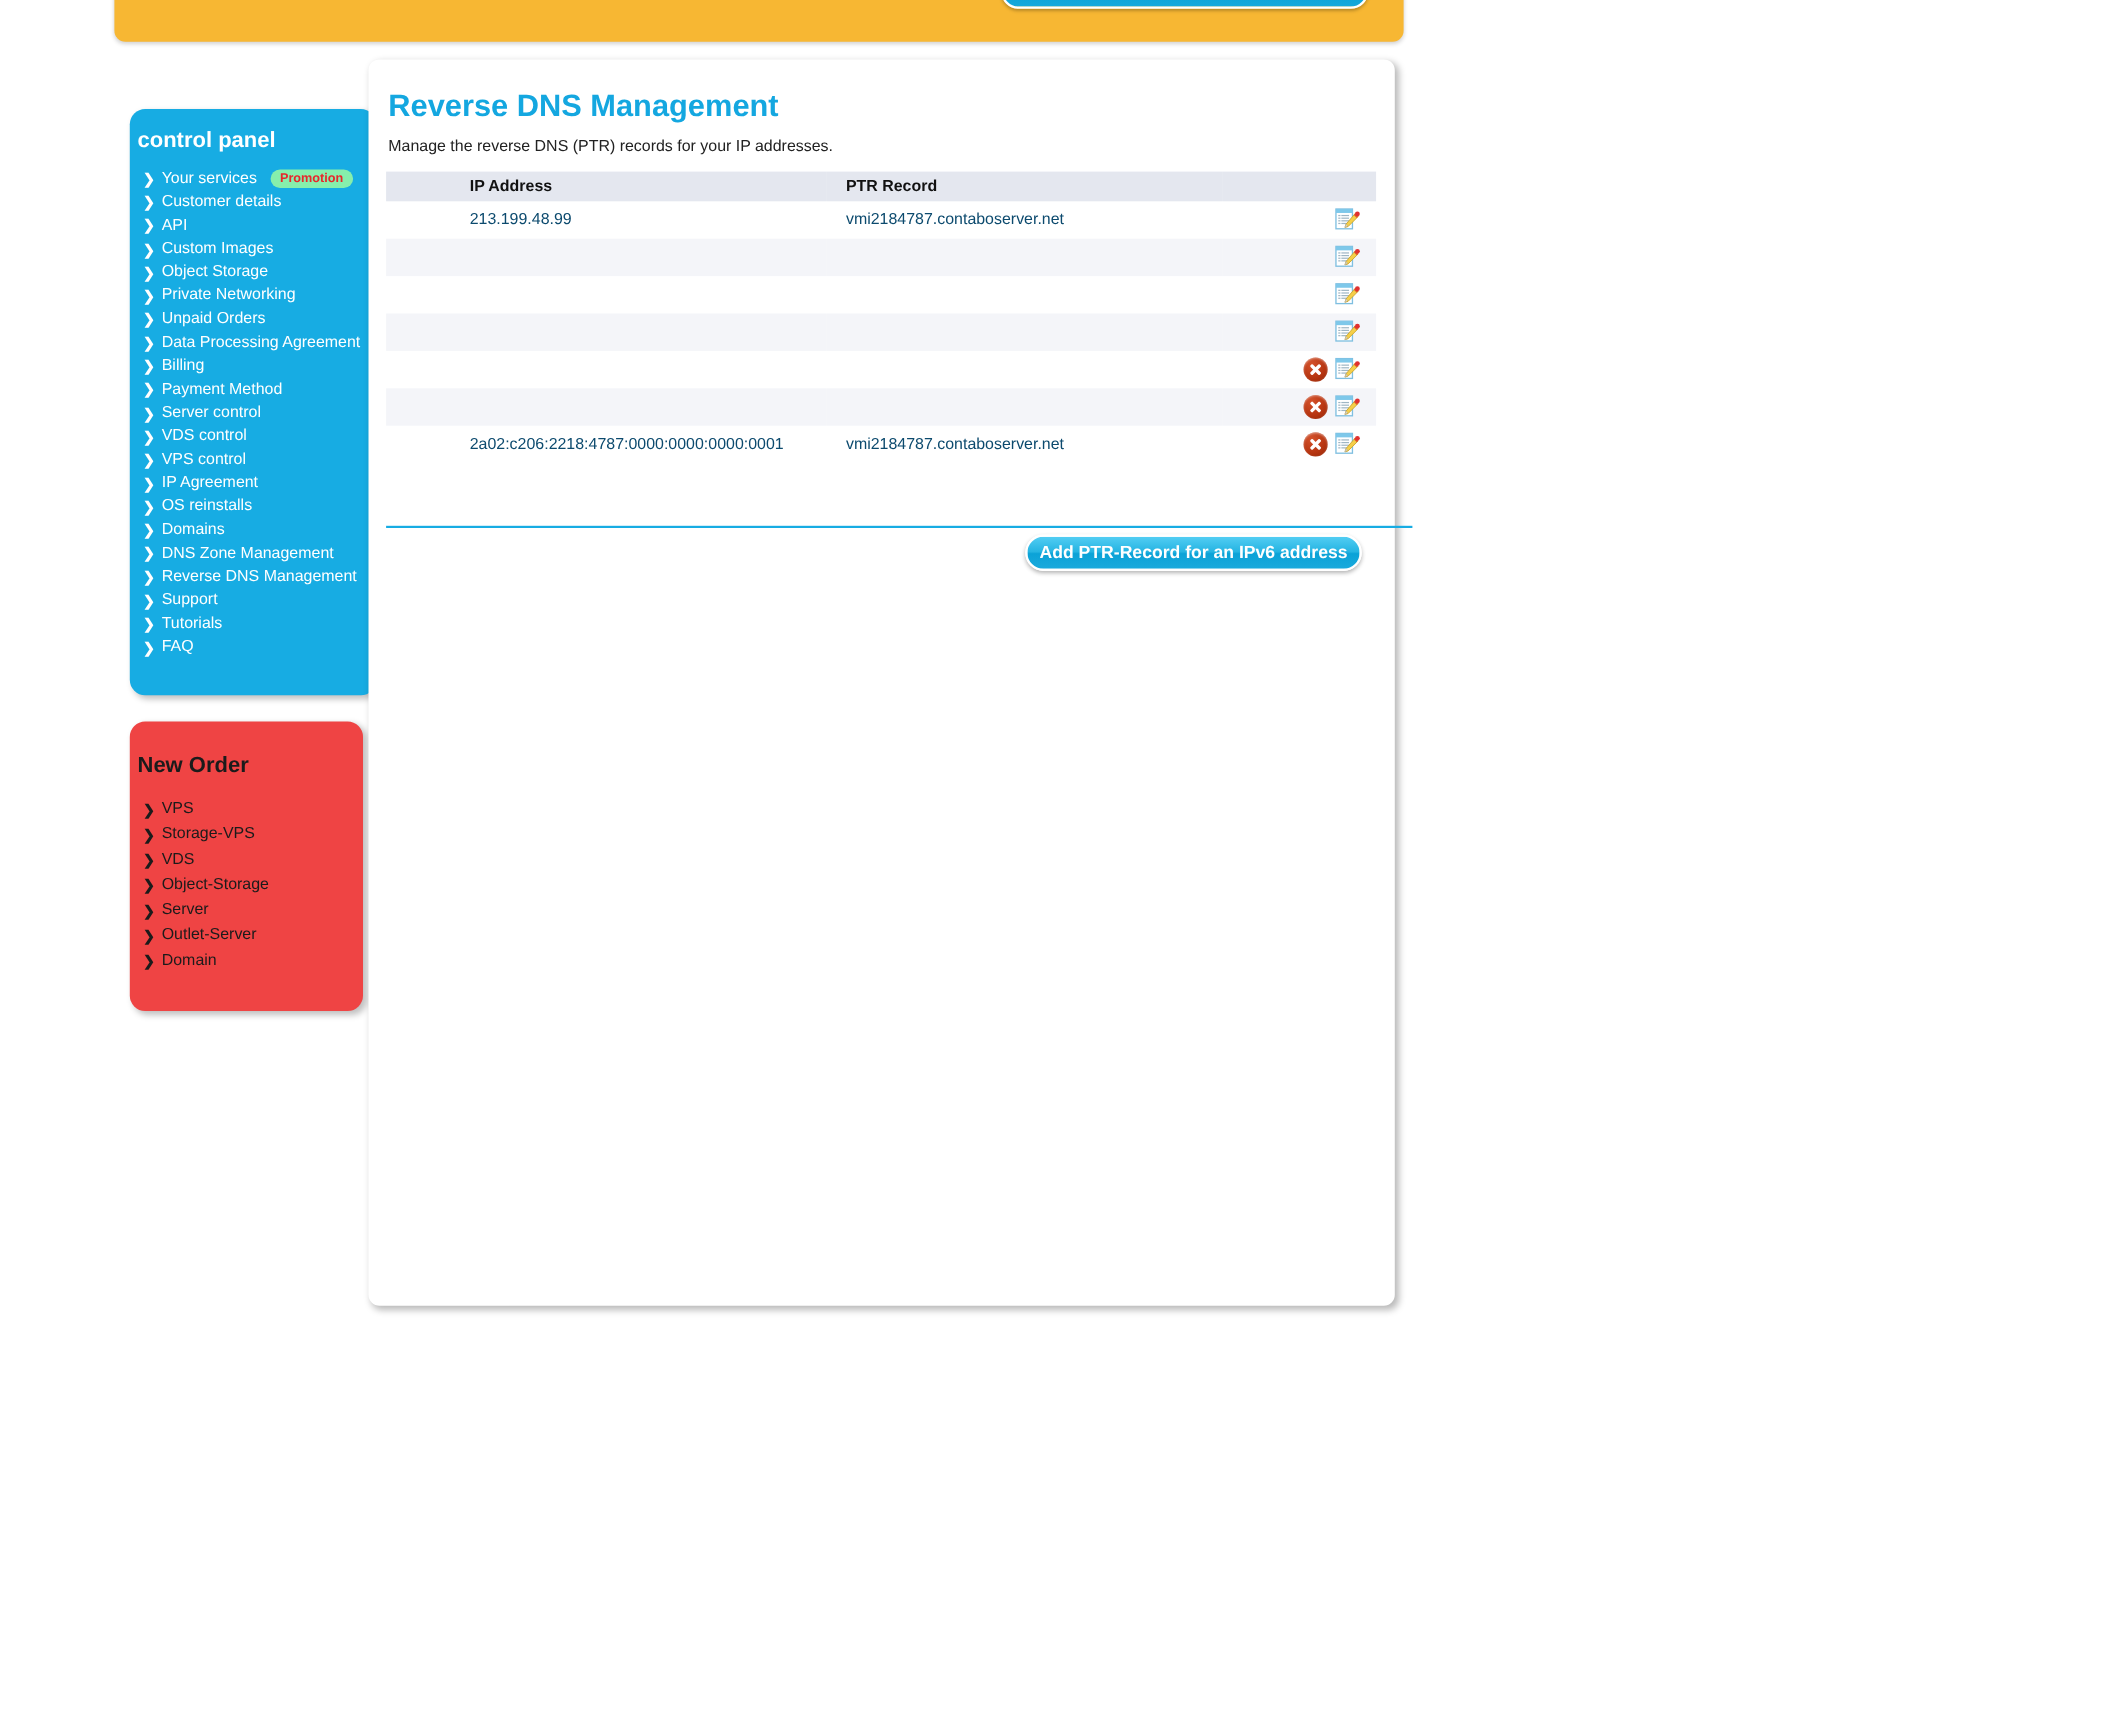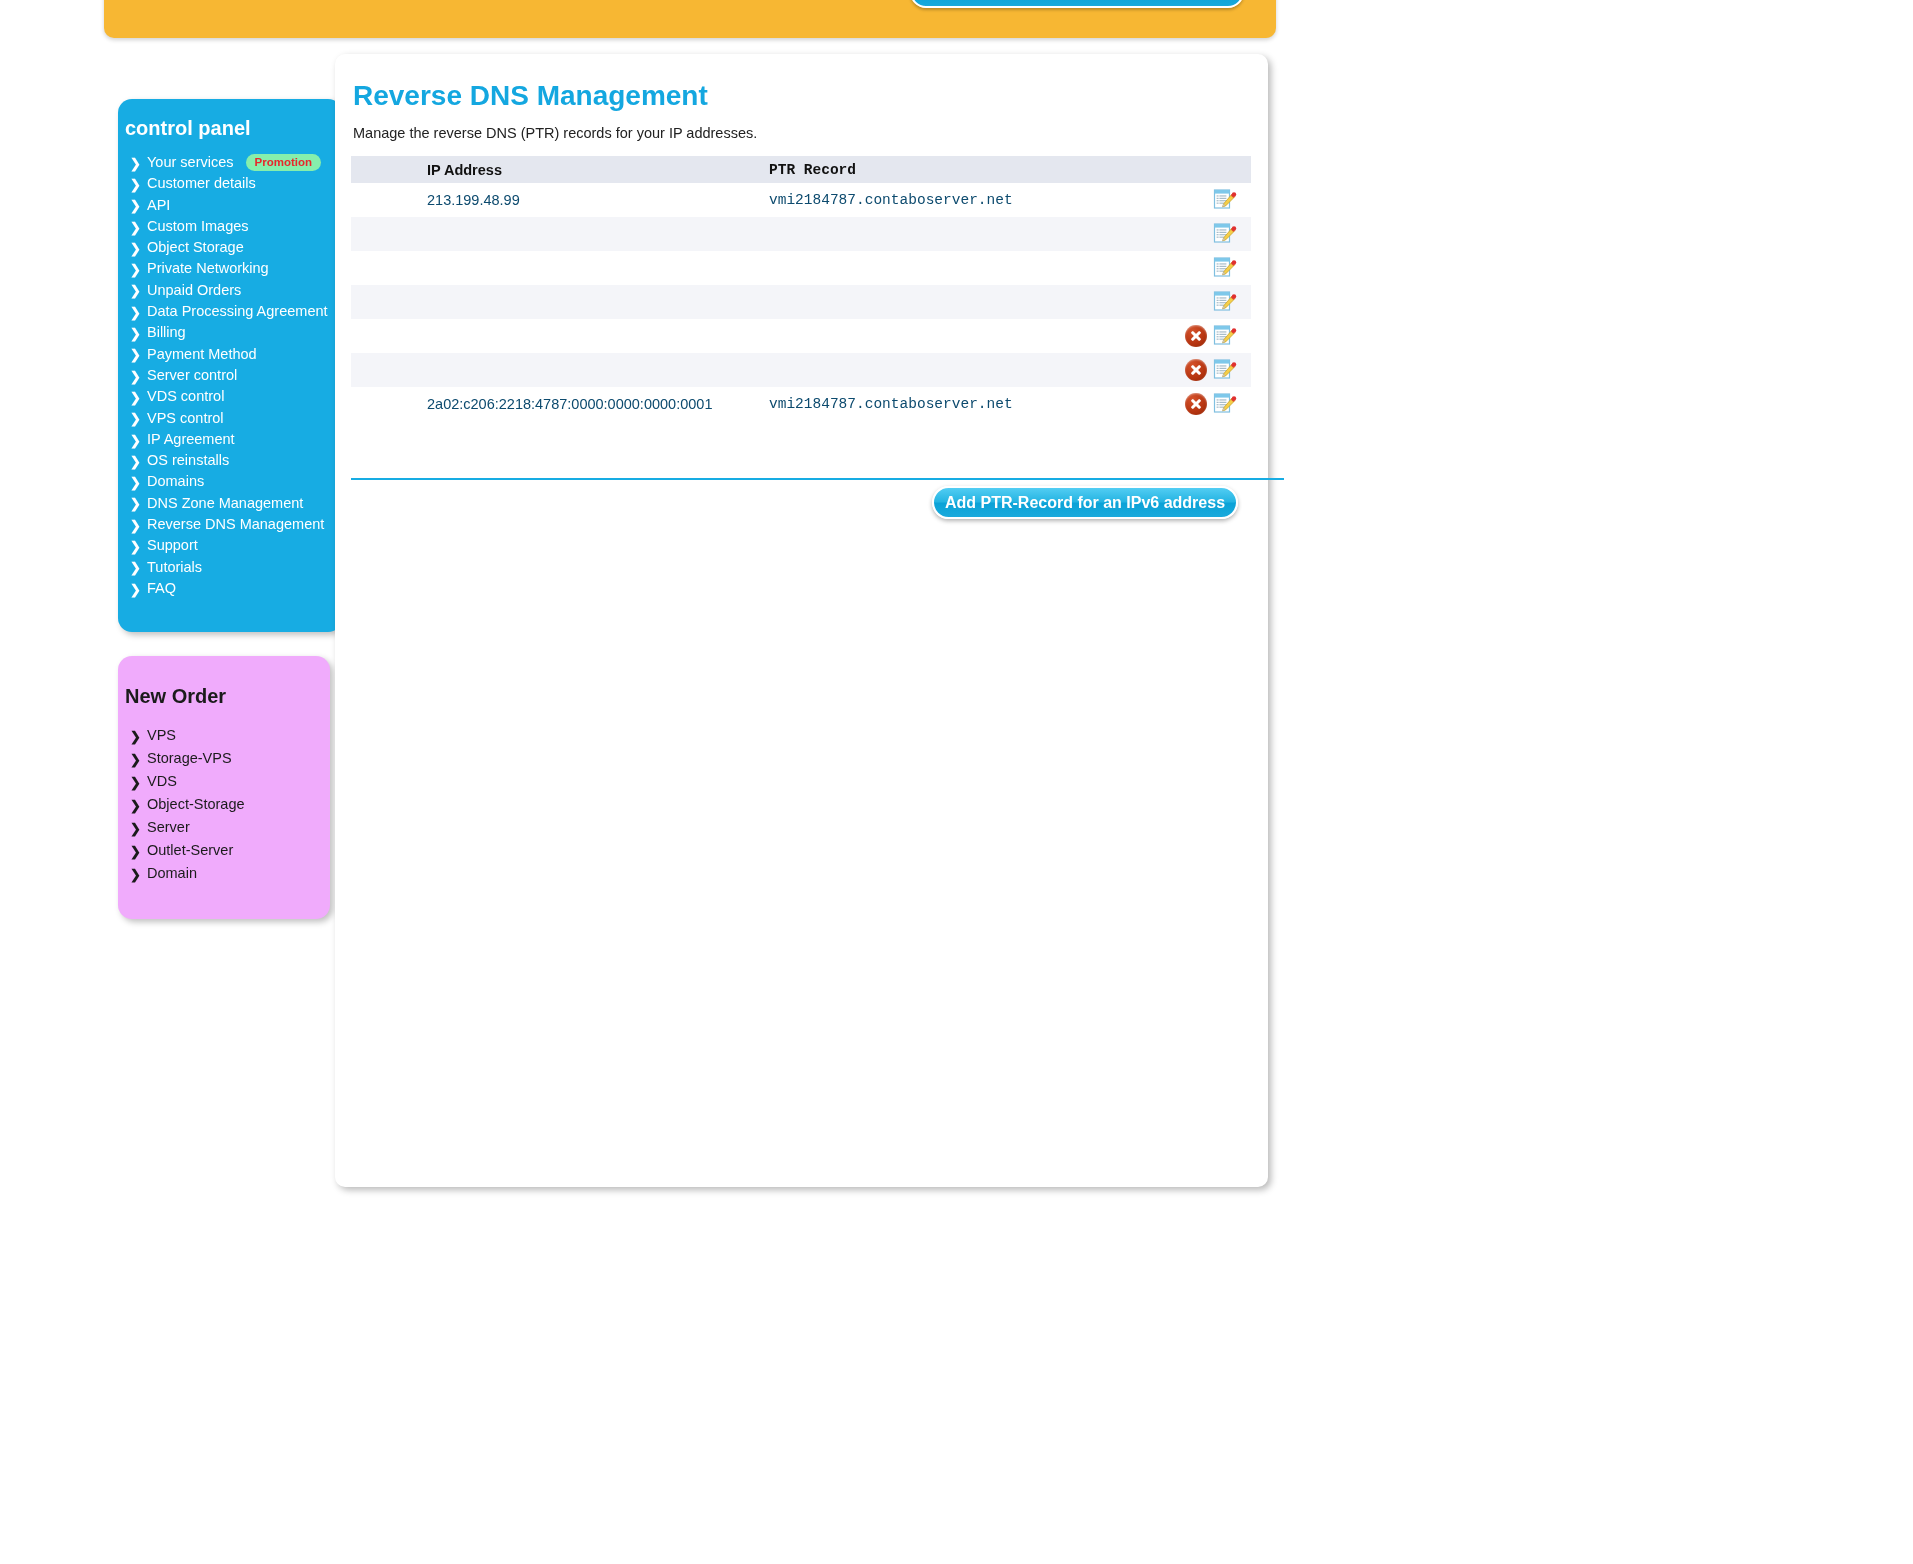--- a/index.html
+++ b/index.html
@@ -58,21 +58,21 @@
     top: 99px;
     width: 224px;
     height: 533px;
     background: #17ace3;
   }
   .panel-no {
     left: 118px;
     top: 656px;
     width: 212px;
     height: 263px;
-    background: #f0abfc;
+    background: #ef4444;
   }
   .panel-title {
     font-size: 20px;
     font-weight: bold;
     letter-spacing: 0px;
   }
   .panel-cp .panel-title {
     position: absolute;
     left: 7px; top: 18px;
     color: #ffffff;
@@ -173,21 +173,21 @@
     height: 27px;
     padding: 0 0 0 0;
   }
   .ptr-table td {
     height: 34px;
     color: #0c4a6e;
     vertical-align: middle;
     padding: 0;
   }
   .col-ip { width: 400px; padding-left: 76px !important; }
-  .col-ptr { width: 360px; padding-left: 18px !important; font-family: Liberation Mono, monospace; }
+  .col-ptr { width: 360px; padding-left: 18px !important; }
   .col-act { width: 140px; }
   tr.row-alt td { background: #f4f5f9; }
 
   .actions {
     display: flex;
     justify-content: flex-end;
     align-items: center;
     gap: 6px;
     padding-right: 14px;
     height: 34px;

